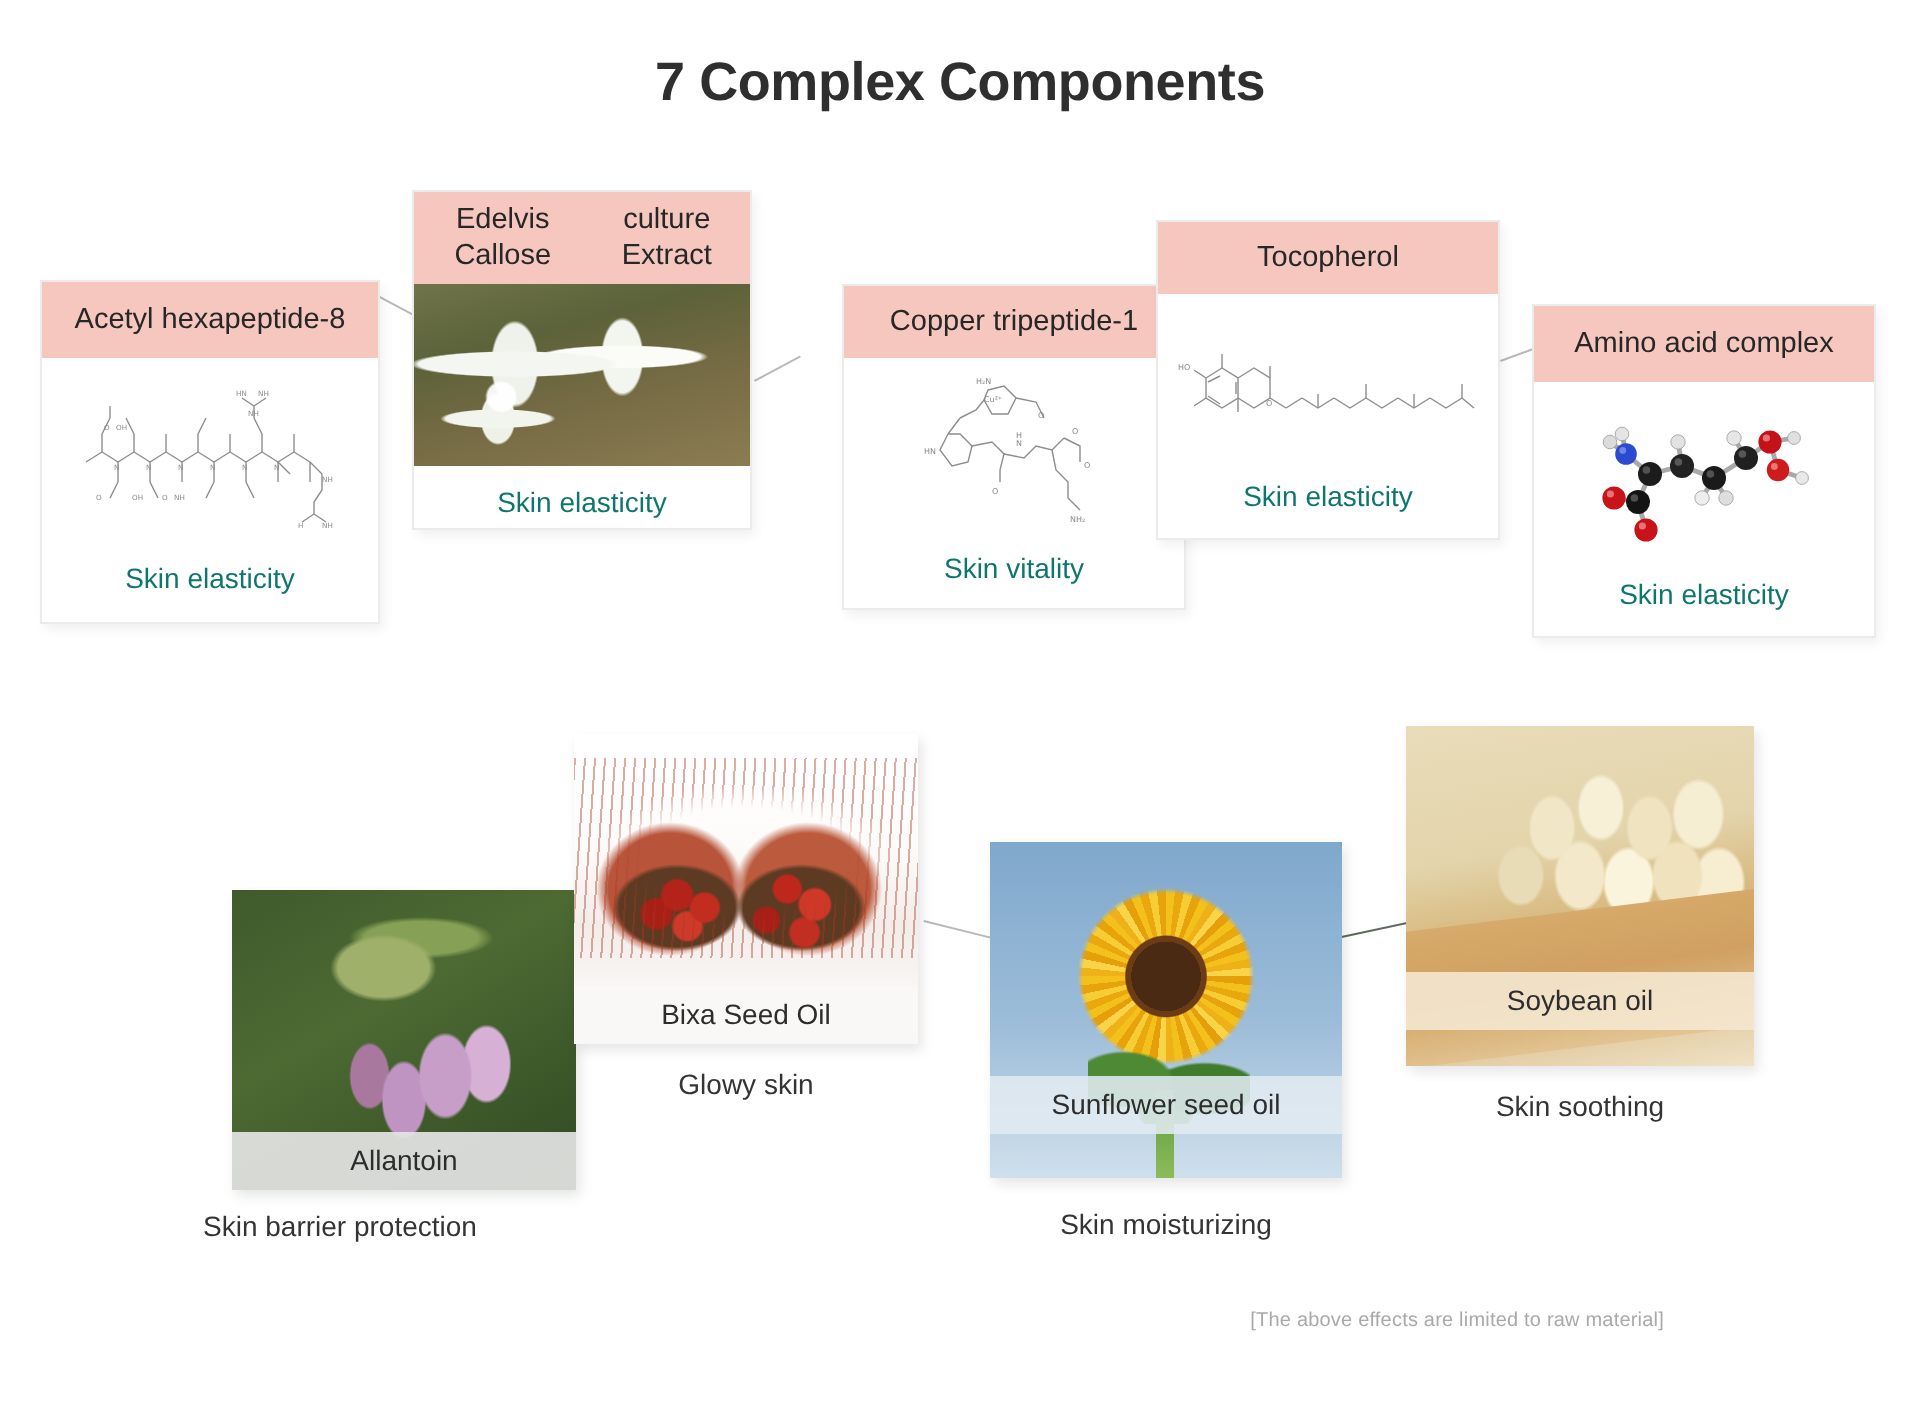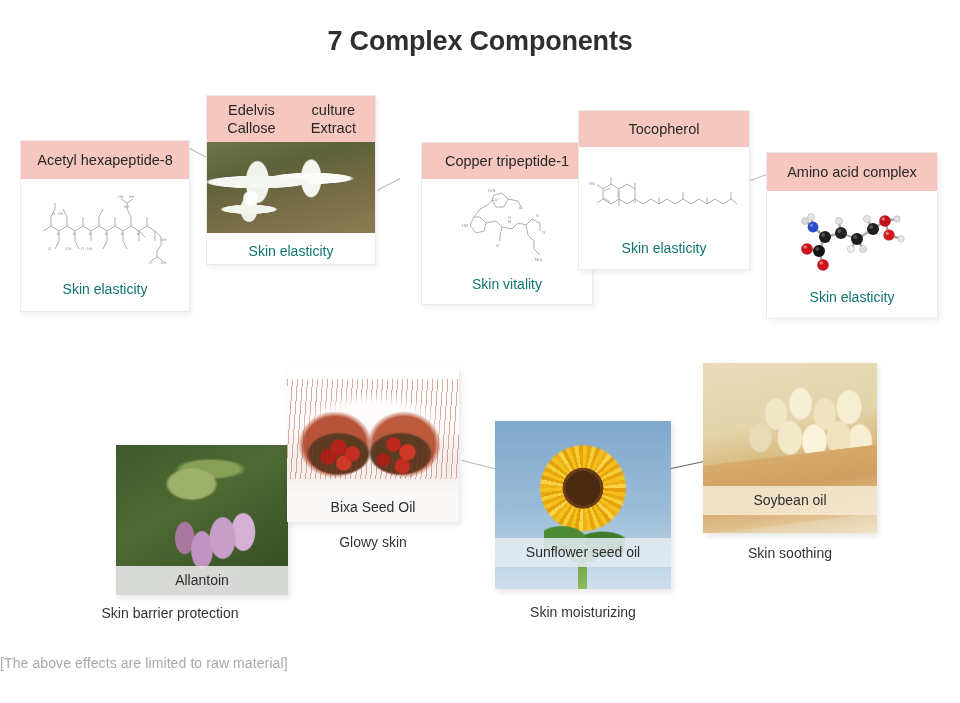--- a/index.html
+++ b/index.html
@@ -11,22 +11,22 @@
   .stage{position:absolute;left:0;top:0;width:960px;height:703px;}
 
   
   .title{
     position:absolute;left:0;top:26px;width:960px;text-align:center;
     font-size:27px;font-weight:700;color:#2f2f2f;letter-spacing:-0.2px;
   }
 
   
   .footnote{
-    position:absolute;left:0;top:655px;width:832px;text-align:left;
-    font-size:14px;color:#a9a9a9;letter-spacing:0.1px;
+    position:absolute;left:0;top:655px;width:832px;text-align:right;
+    font-size:10px;color:#a9a9a9;letter-spacing:0.1px;
   }
 
   
   .card{position:absolute;box-sizing:border-box;}
   .topcard{
     background:#ffffff;border:1px solid #eceaea;
     box-shadow:2px 3px 5px rgba(0,0,0,0.055);
   }
   .pinkhead{
     background:#f6c7be;color:#272727;text-align:center;

